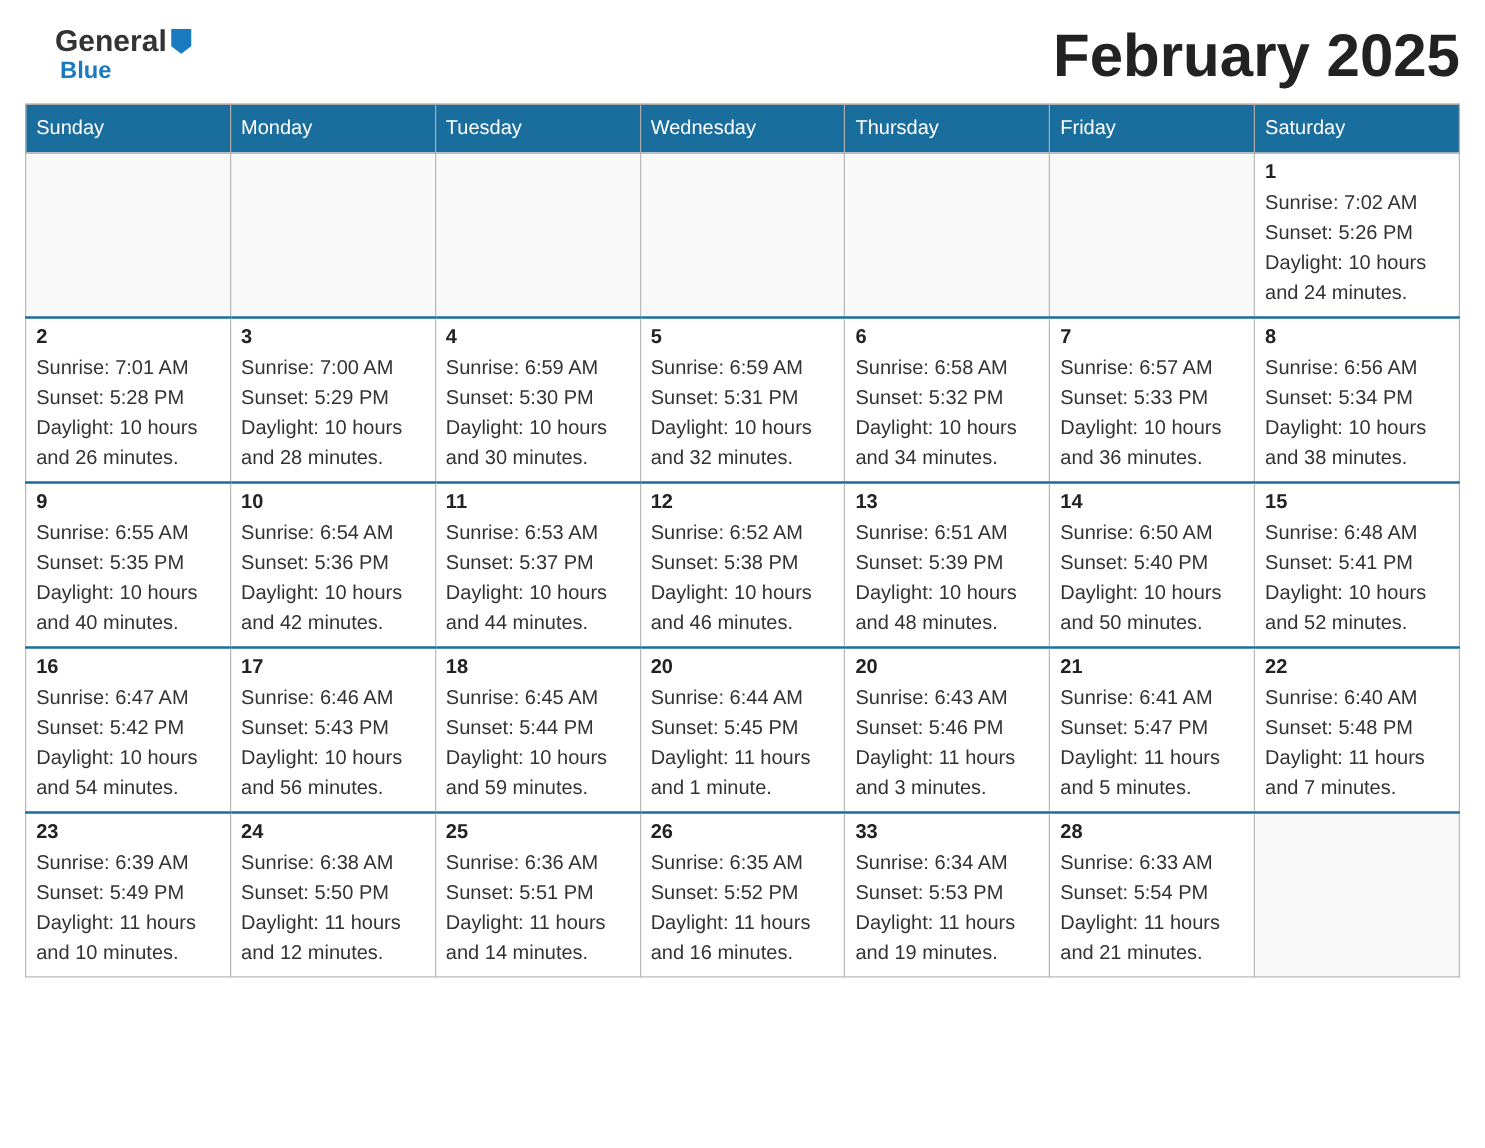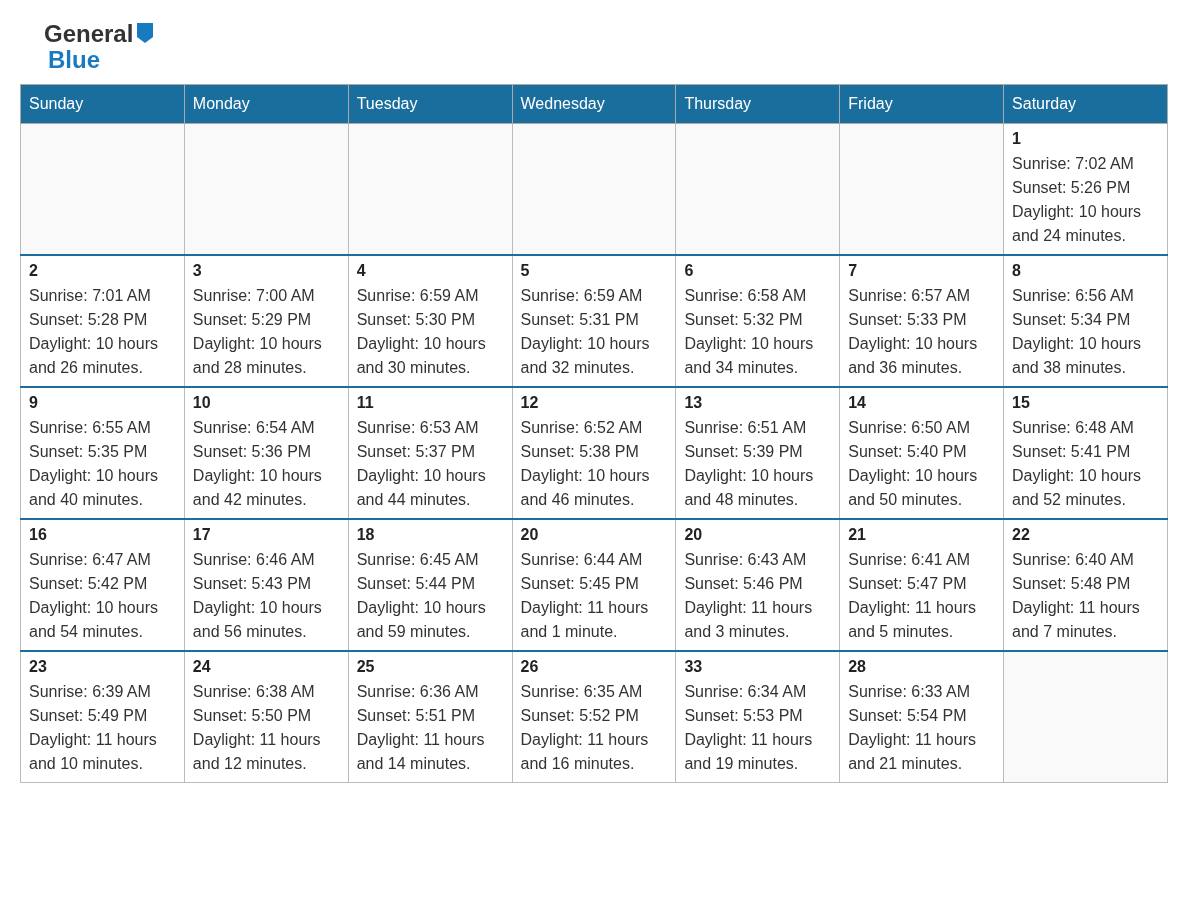--- a/index.html
+++ b/index.html
@@ -92,24 +92,25 @@
 
 <div class="header">
   <div class="logo-wrapper">
     <div class="logo-line1">
       <span style="font-size:24px;font-weight:bold;color:#333;font-family:Arial,sans-serif;">General</span>
       <svg width="20" height="22" viewBox="0 0 20 22" style="margin-left:2px;margin-top:0;">
         <polygon points="2,0 18,0 18,14 10,20 2,14" fill="#1a7abf"></polygon>
       </svg>
     </div>
     <div class="logo-line2">
-      <span style="font-size:24px;font-weight:bold;color:#1a7abf;font-family:Arial,sans-serif;margin-left:4px;">Blue</span>
+      <span style="font-size:19px;font-weight:bold;color:#1a7abf;font-family:Arial,sans-serif;margin-left:4px;">Blue</span>
     </div>
   </div>
   <div class="title-block">
+    <div class="month-title">February 2025</div>
   </div>
 </div>
 
 <table class="calendar">
   <thead>
     <tr>
       <th>Sunday</th>
       <th>Monday</th>
       <th>Tuesday</th>
       <th>Wednesday</th>

